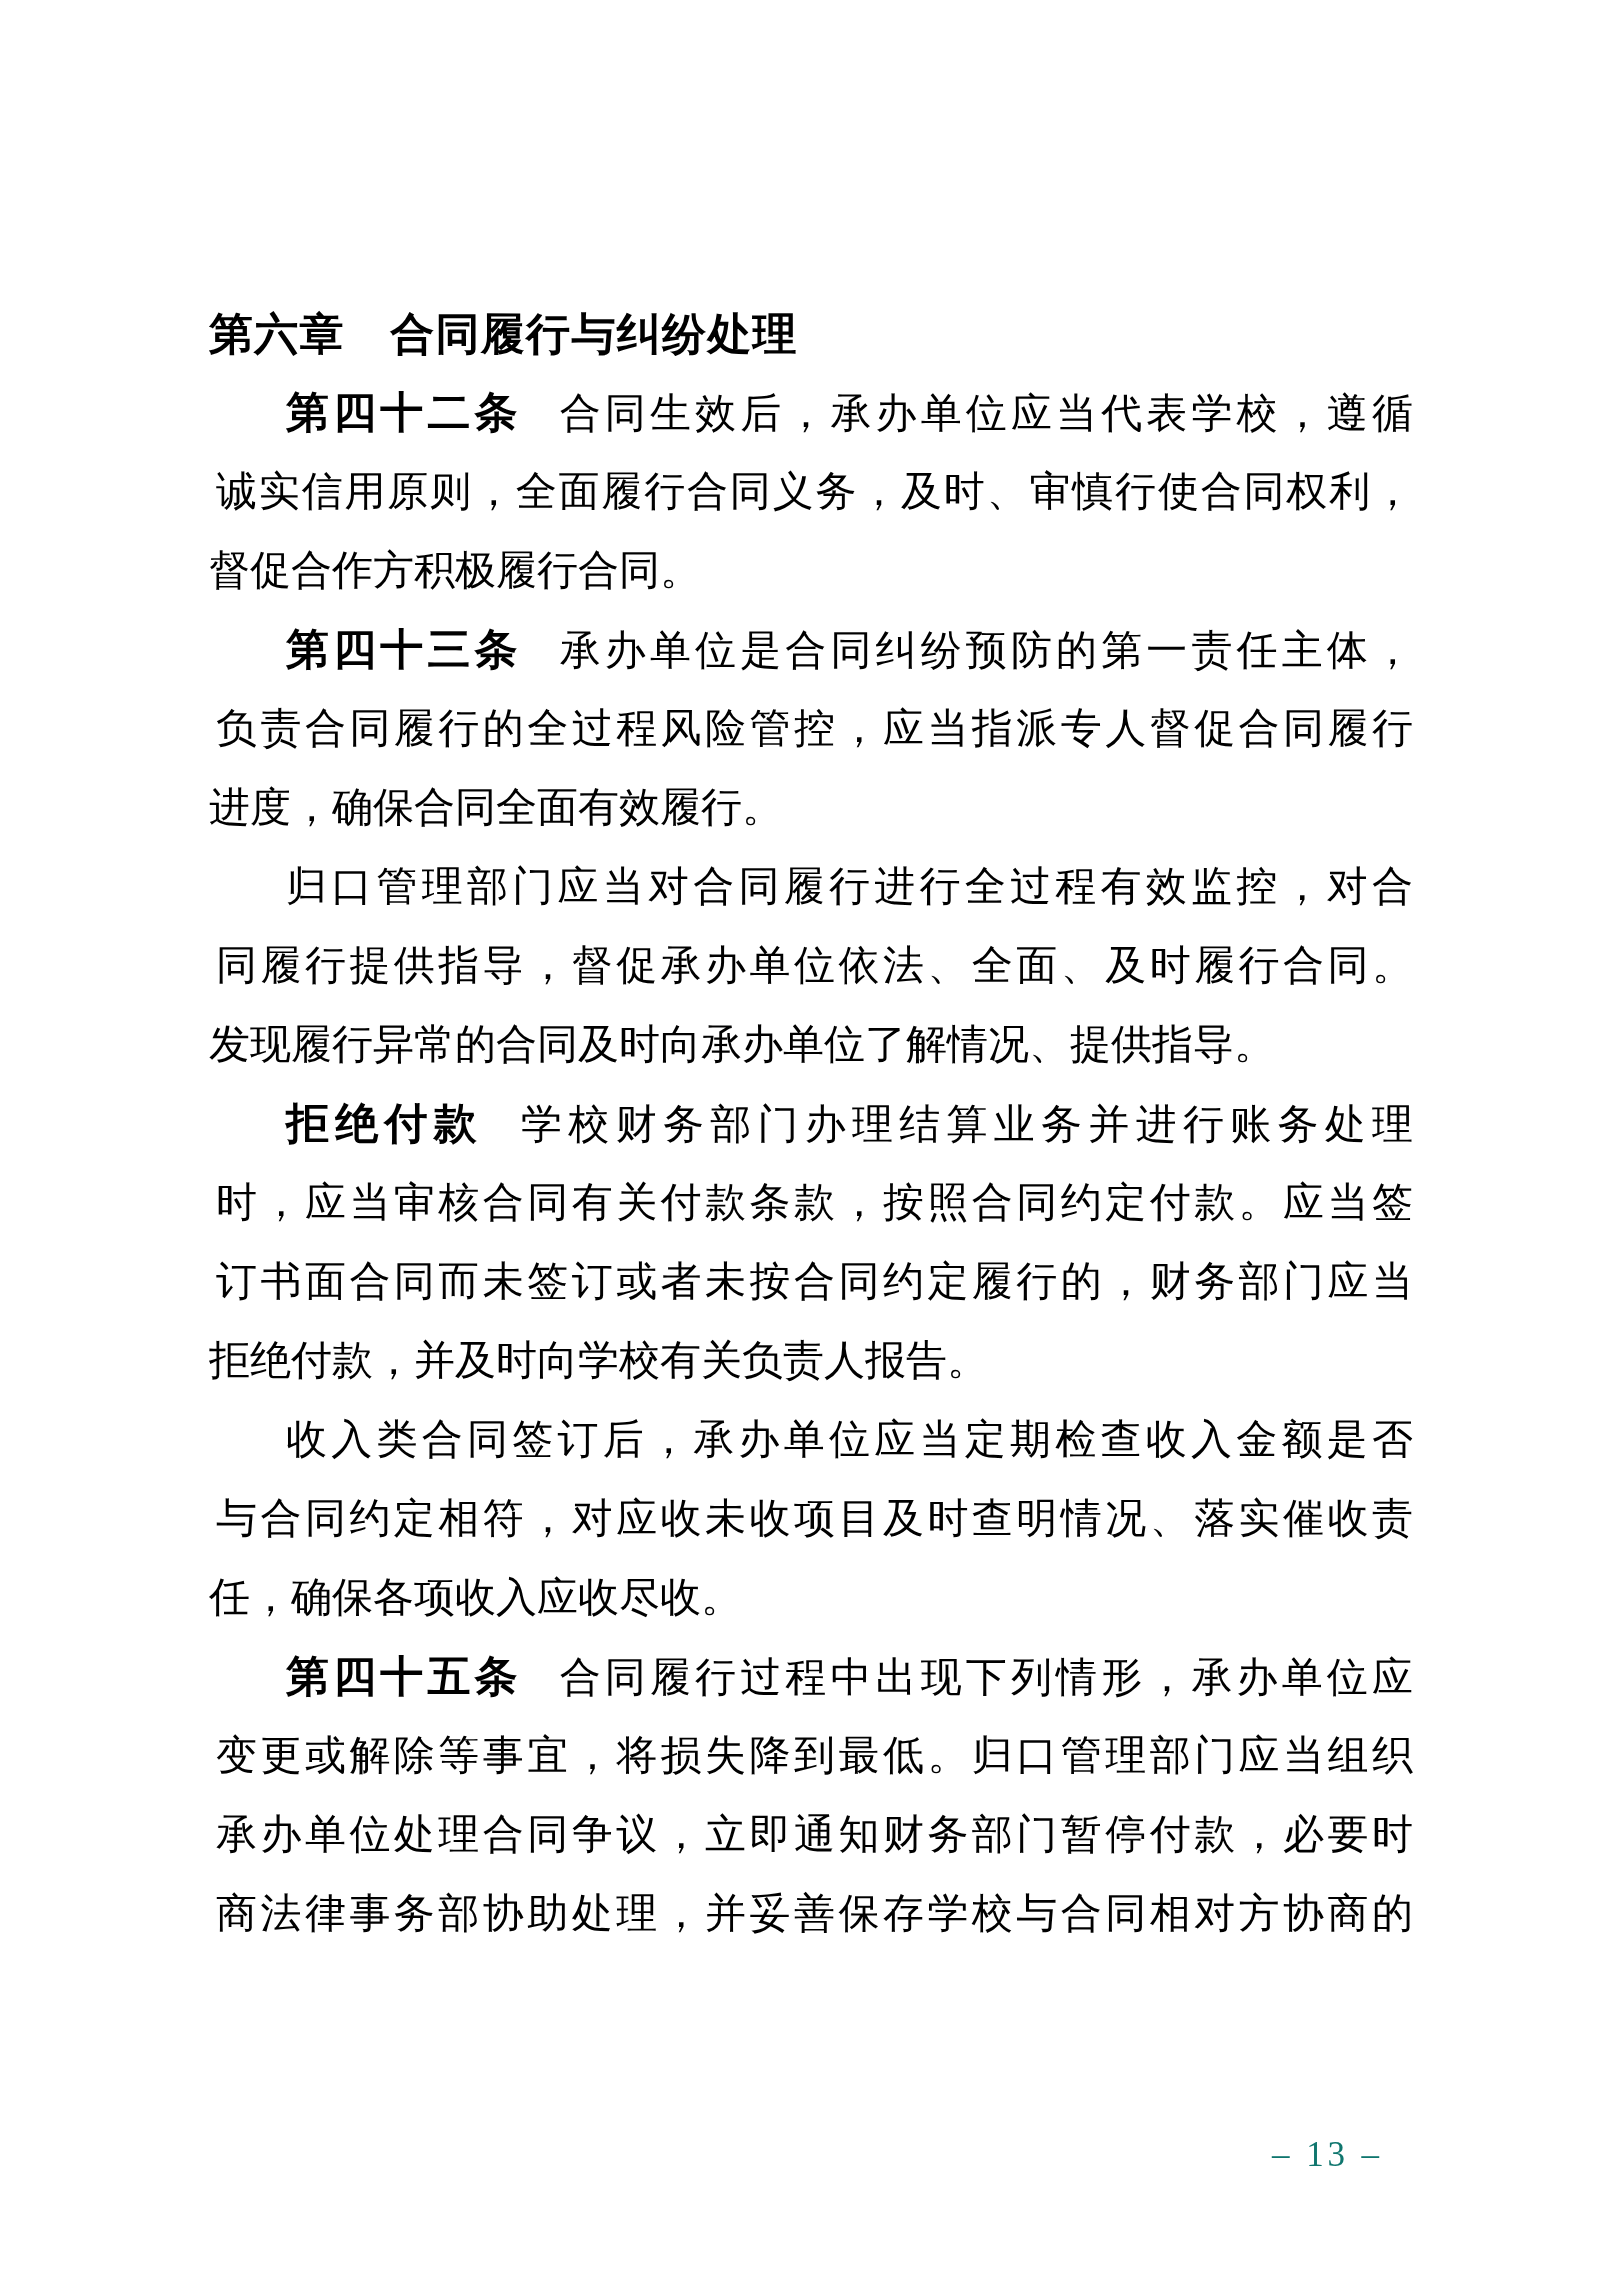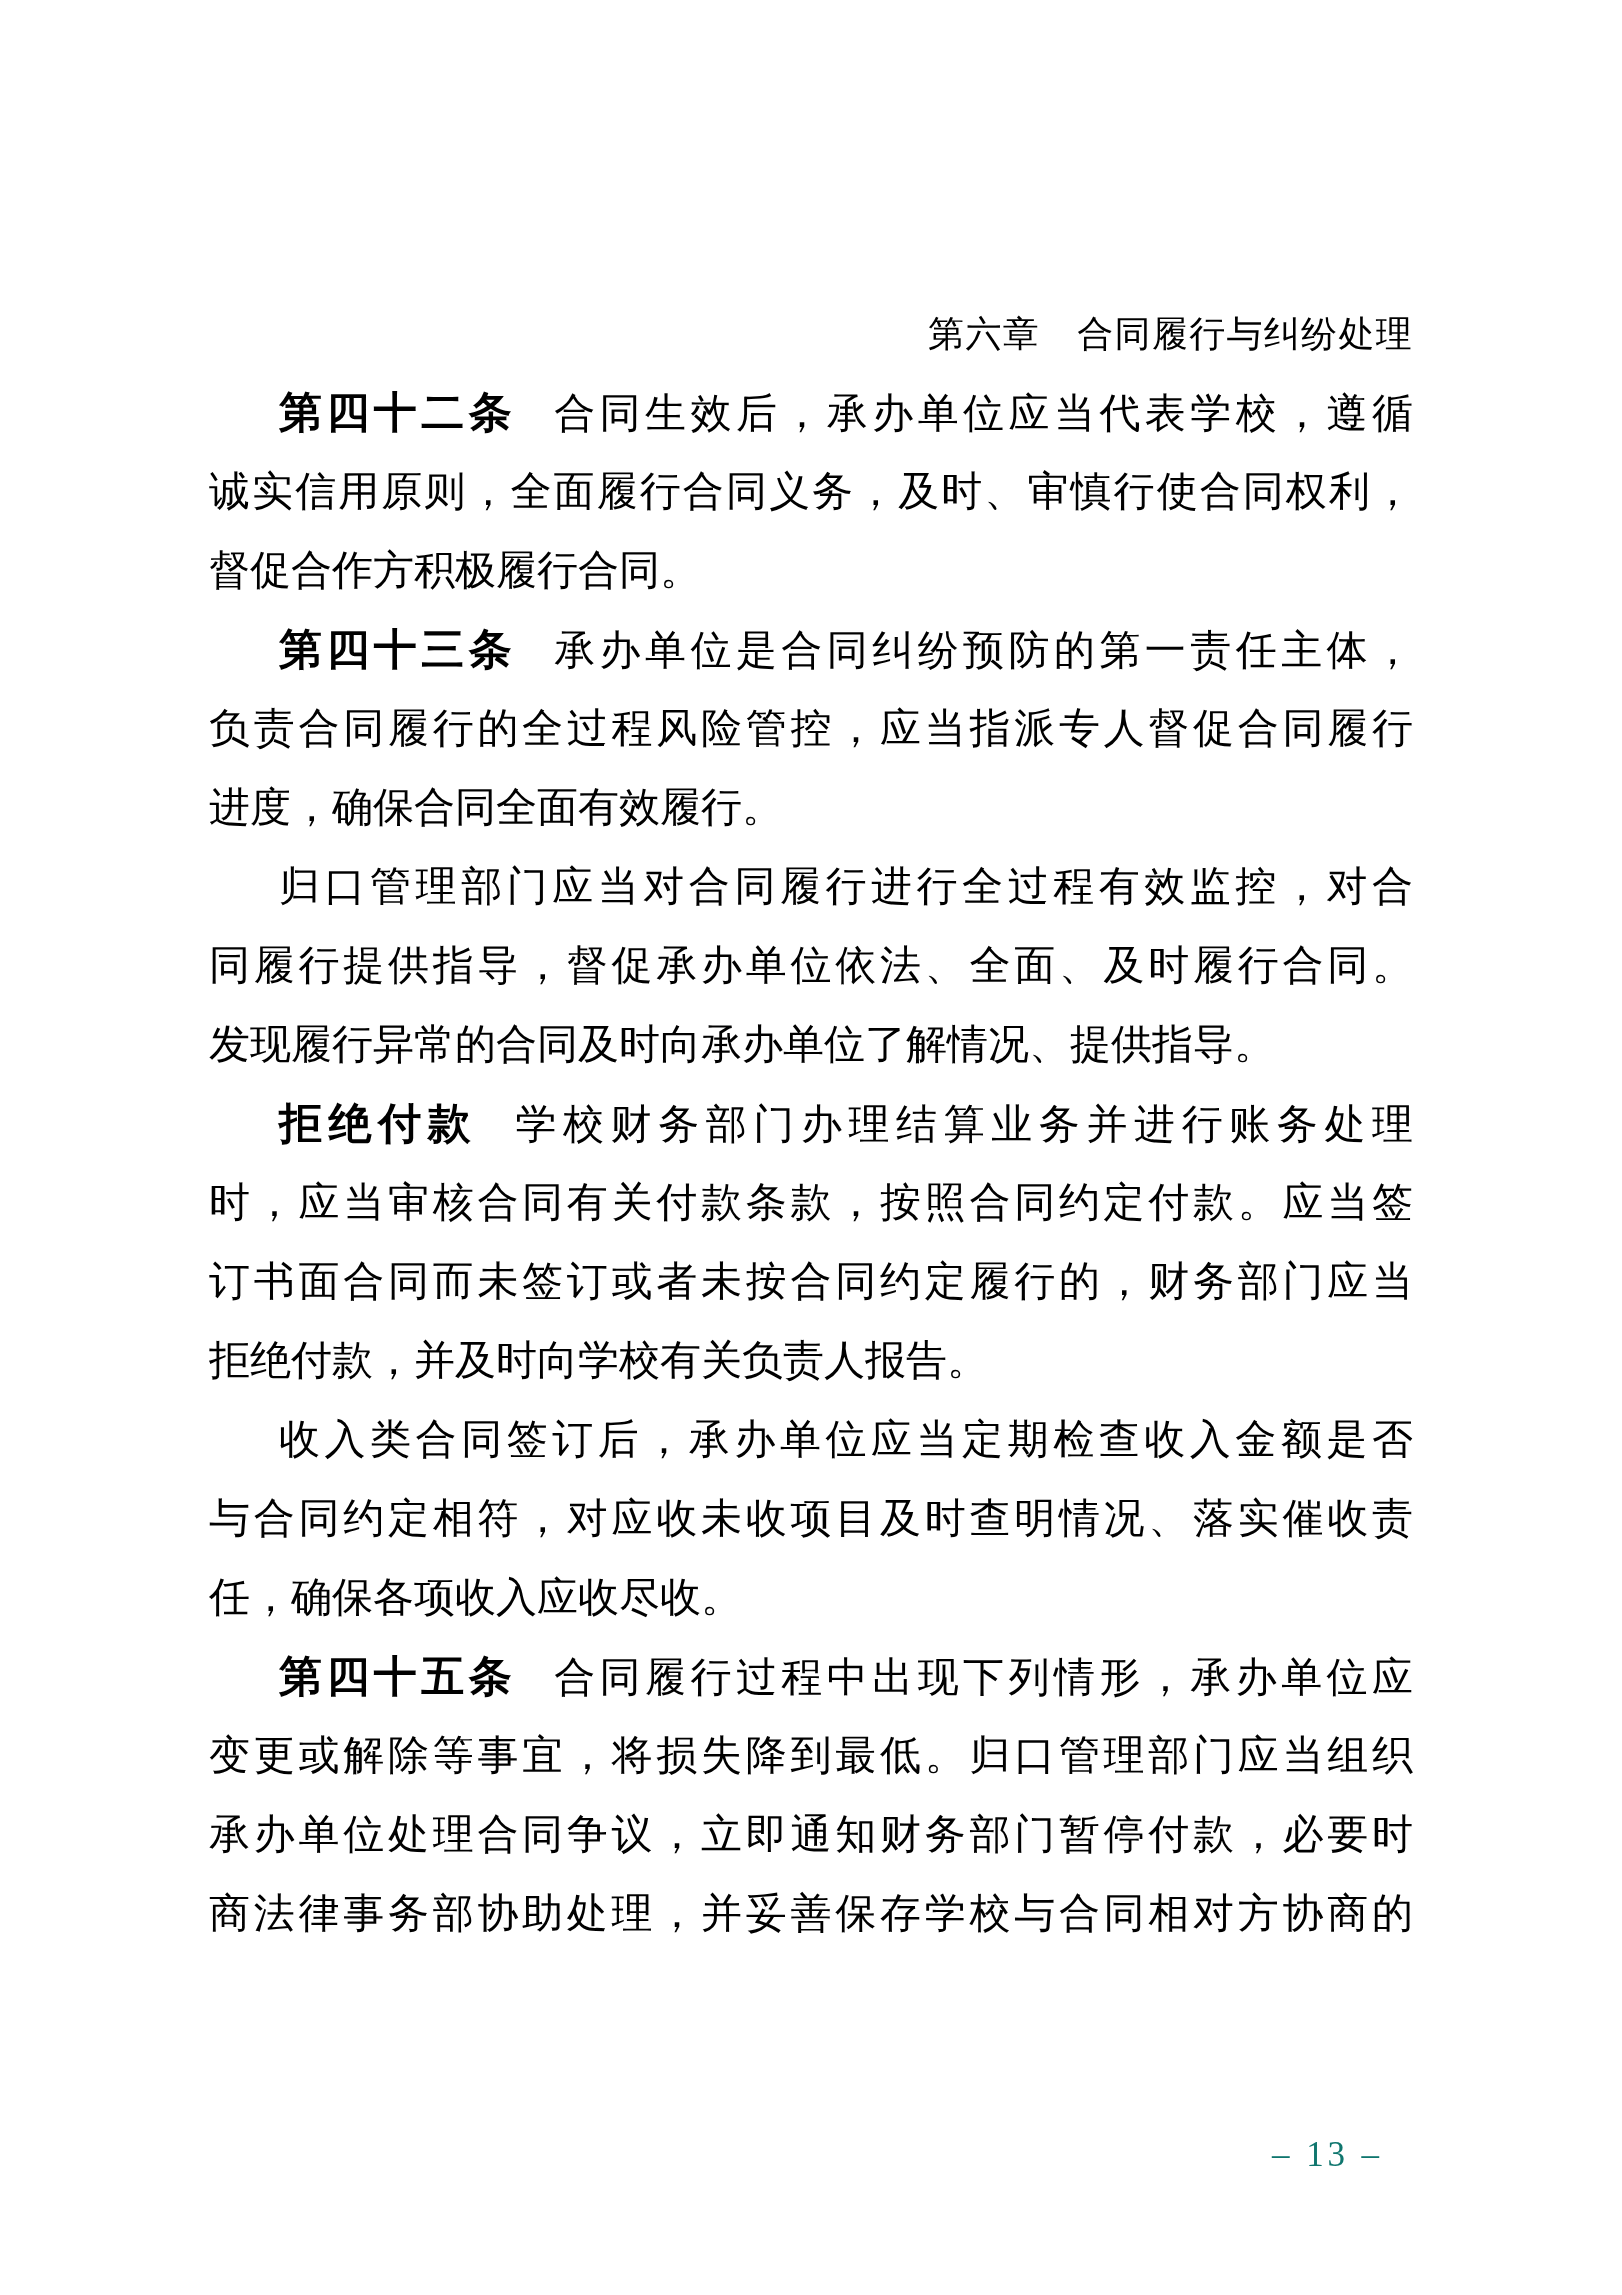--- a/index.html
+++ b/index.html
@@ -27,32 +27,33 @@
     line-height: 79px;
     font-size: 41px;
     white-space: nowrap;
     color: #000000;
   }
   
   .line.j {
     white-space: normal;
     text-align: justify;
     text-align-last: justify;
+    margin-left: 7px;
   }
   
   .line.ind {
     padding-left: 70px;
   }
   .chapter-title {
     height: 79px;
     line-height: 79px;
-    text-align: right;
+    text-align: left;
     font-family: "Liberation Sans", "DejaVu Sans", sans-serif;
-    font-weight: 400;
-    font-size: 36px;
+    font-weight: 700;
+    font-size: 44px;
     letter-spacing: 1.3px;
   }
   .art {
     font-family: "Liberation Sans", "DejaVu Sans", sans-serif;
     font-weight: 700;
     font-size: 43px;
   }
   .art:empty { display: none; }
   .art:not(:empty) { margin-right: 38px; }
   .page-num {

